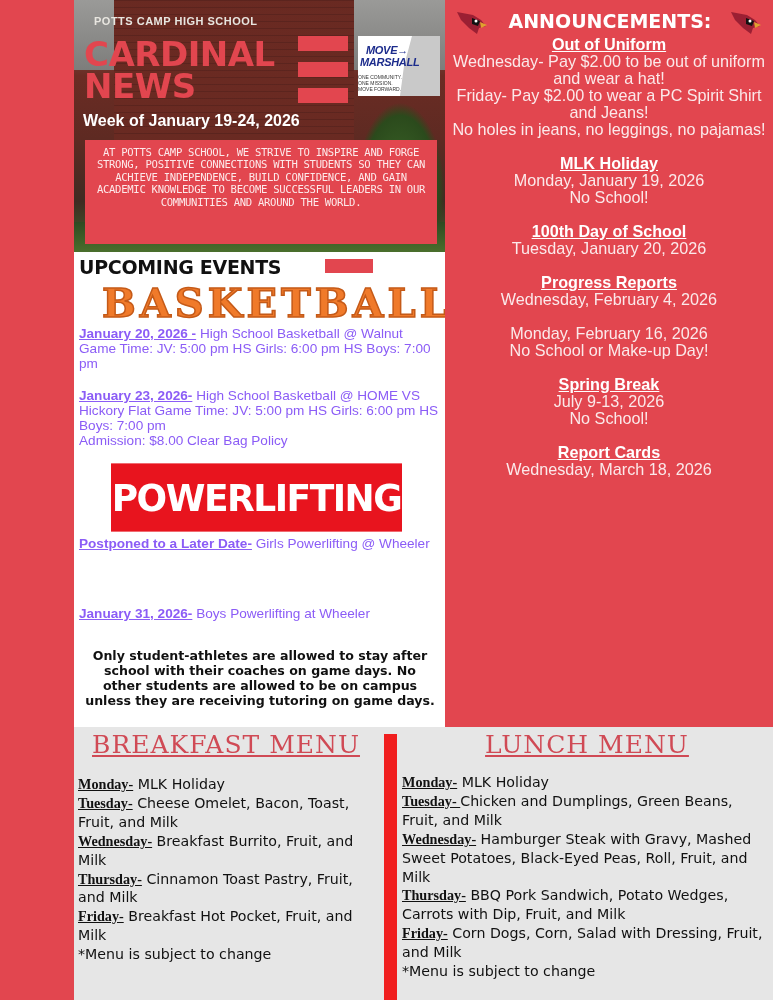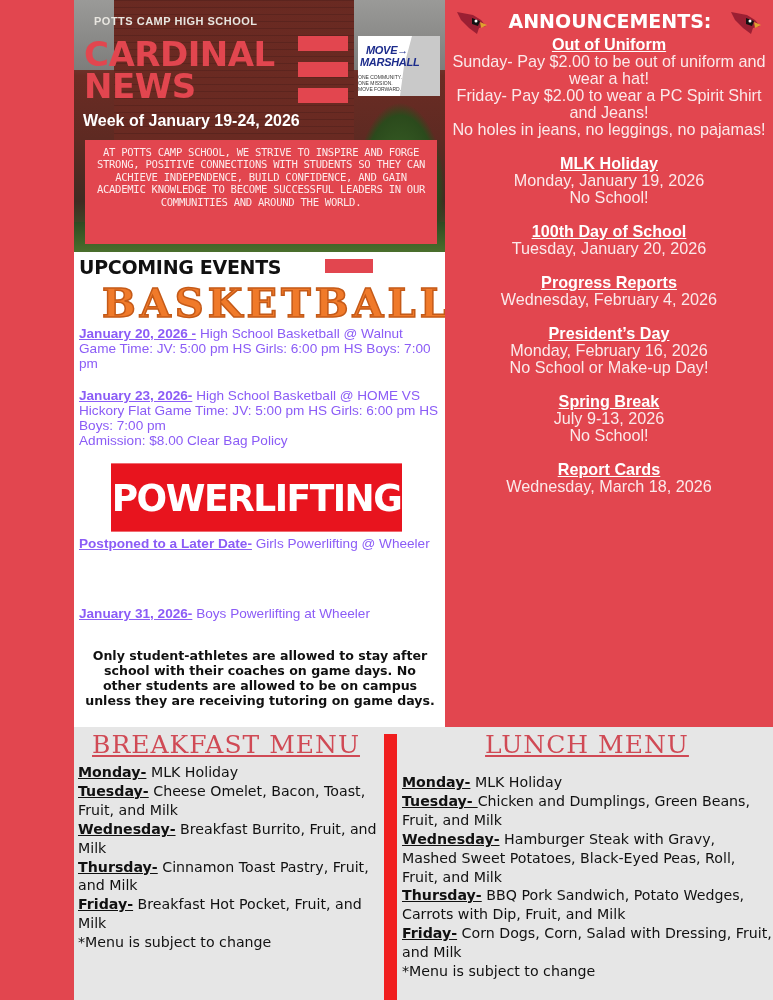--- a/index.html
+++ b/index.html
@@ -65,23 +65,23 @@
   .ann-item { margin-bottom: 17px; }
   .ann-item .h { font-weight: bold; text-decoration: underline; color: #ffffff; }
 
   
   .menus { position: absolute; left: 74px; top: 727px; width: 699px; height: 273px; background: #e6e6e6; }
   .menu-divider { position: absolute; left: 310px; top: 7px; width: 13px; height: 266px; background: #f01e1e; }
   .menu { position: absolute; top: 0; font-family: "DejaVu Sans", sans-serif; font-size: 14.2px; line-height: 18.9px; color: #111; }
   .menu.breakfast { left: 4px; width: 300px; }
   .menu.lunch { left: 328px; width: 370px; }
   .menu-title { font-family: "DejaVu Serif", serif; font-size: 25px; color: #d04a55; text-decoration: underline; text-align: center;
-          letter-spacing: 1px; height: 34px; line-height: 36px; margin-bottom: 2px; }
+          letter-spacing: 1px; height: 34px; line-height: 36px; margin-bottom: 14px; }
   .menu.breakfast .menu-title { margin-left: -4px; }
-  .menu-row .day { font-weight: bold; text-decoration: underline; }
+  .menu-row .day { font-weight: bold; text-decoration: underline; font-family: Liberation Serif, serif; }
   .lunch .menu-title { margin-bottom: 12px; }
 </style>
 </head>
 <body>
 
 <div class="left-margin"></div>
 
 <div class="hero">
   <div class="sky"></div>
   <div class="building-top"></div>
@@ -149,39 +149,38 @@
     <svg class="cardinal-icon right" viewBox="0 0 34 28">
       <path d="M2 4 L18 7 L26 12 L31 18 L24 20 L22 26 L14 20 L6 12 Z" fill="#9b1f33"></path>
       <path d="M17 10 L25 13 L23 18 L17 16 Z" fill="#111"></path>
       <circle cx="21" cy="13" r="1.5" fill="#fff"></circle>
       <path d="M25 14 L32 17 L26 20 Z" fill="#e0a030"></path>
     </svg>
   </div>
   <div class="announce-list">
     <div class="ann-item">
       <div class="h">Out of Uniform</div>
-      <div>Sunday- Pay $2.00 to be out of uniform and wear a hat!</div>
+      <div>Wednesday- Pay $2.00 to be out of uniform and wear a hat!</div>
       <div>Friday- Pay $2.00 to wear a PC Spirit Shirt and Jeans!</div>
       <div>No holes in jeans, no leggings, no pajamas!</div>
     </div>
     <div class="ann-item">
       <div class="h">MLK Holiday</div>
       <div>Monday, January 19, 2026</div>
       <div>No School!</div>
     </div>
     <div class="ann-item">
       <div class="h">100th Day of School</div>
       <div>Tuesday, January 20, 2026</div>
     </div>
     <div class="ann-item">
       <div class="h">Progress Reports</div>
       <div>Wednesday, February 4, 2026</div>
     </div>
     <div class="ann-item">
-      <div class="h">President’s Day</div>
       <div>Monday, February 16, 2026</div>
       <div>No School or Make-up Day!</div>
     </div>
     <div class="ann-item">
       <div class="h">Spring Break</div>
       <div>July 9-13, 2026</div>
       <div>No School!</div>
     </div>
     <div class="ann-item">
       <div class="h">Report Cards</div>

